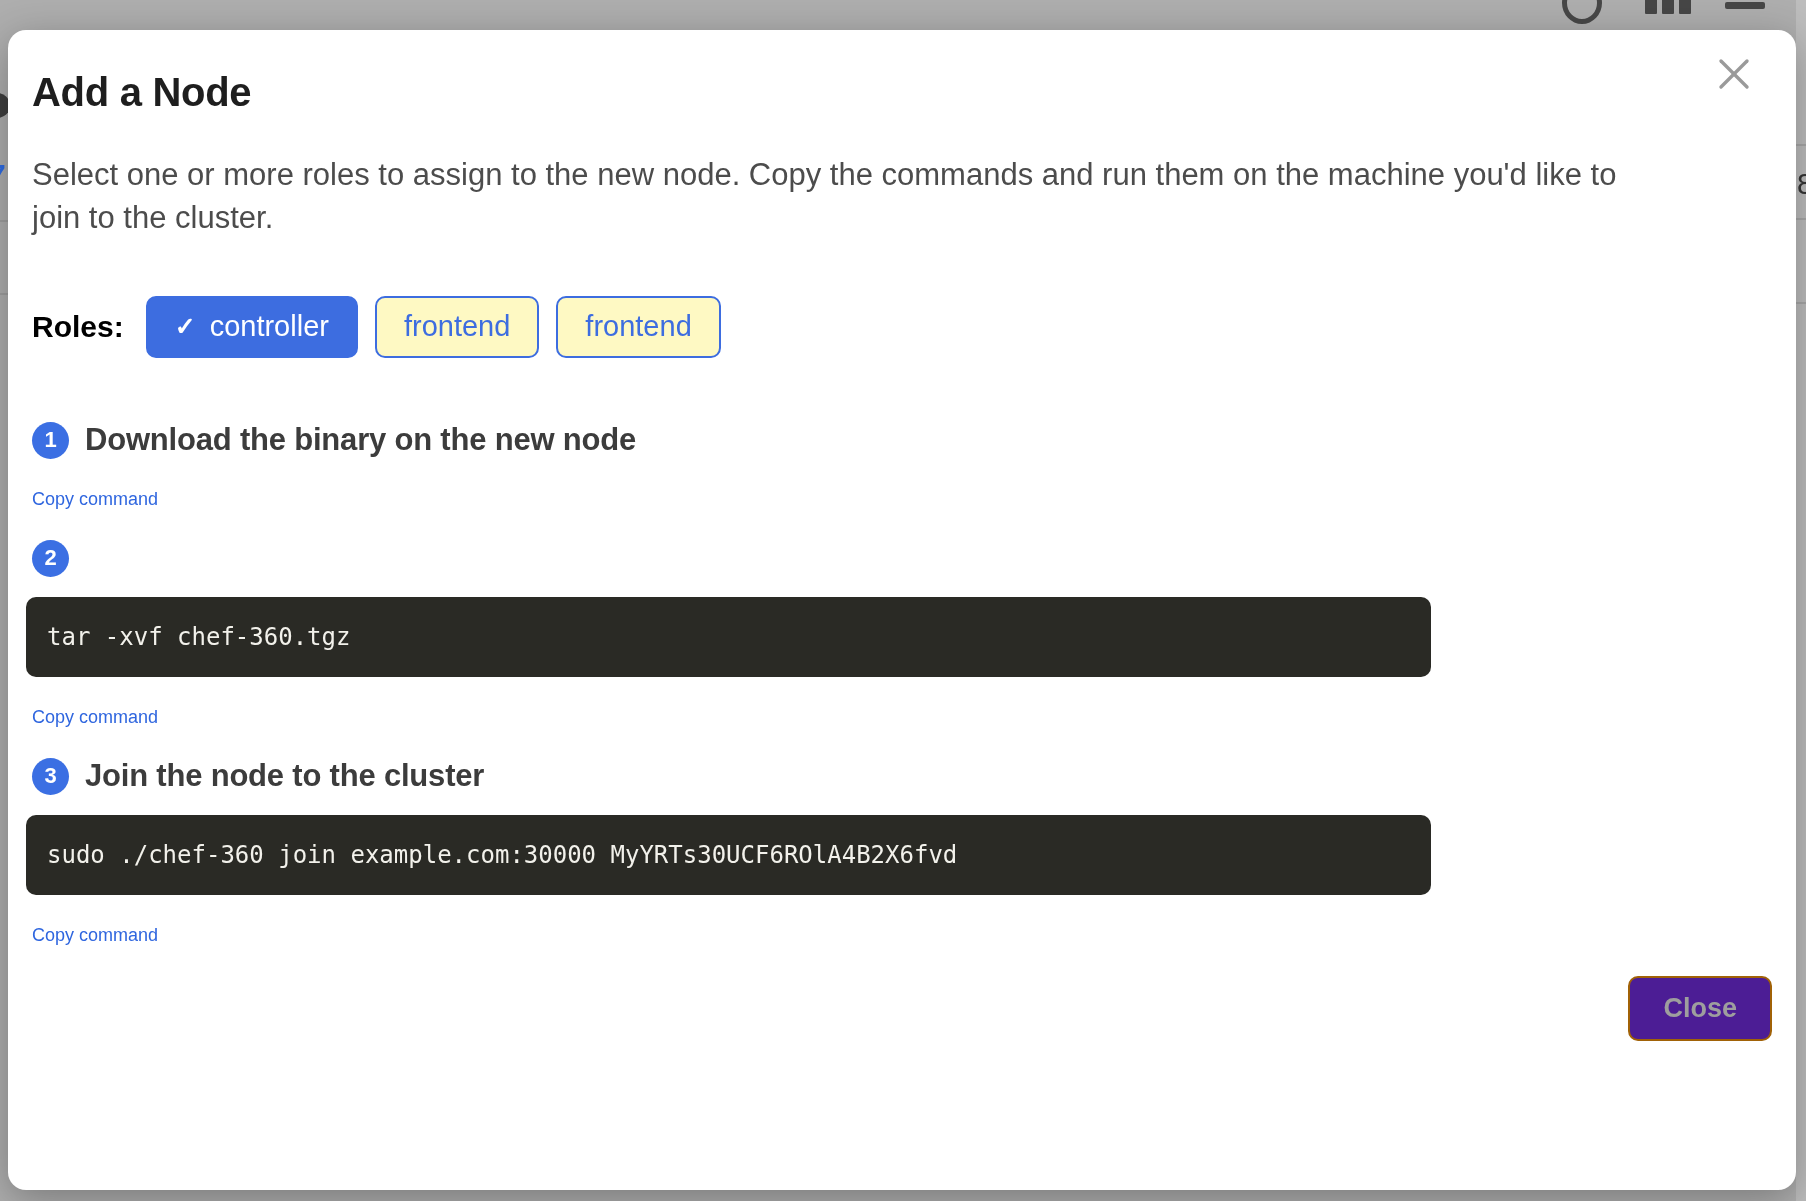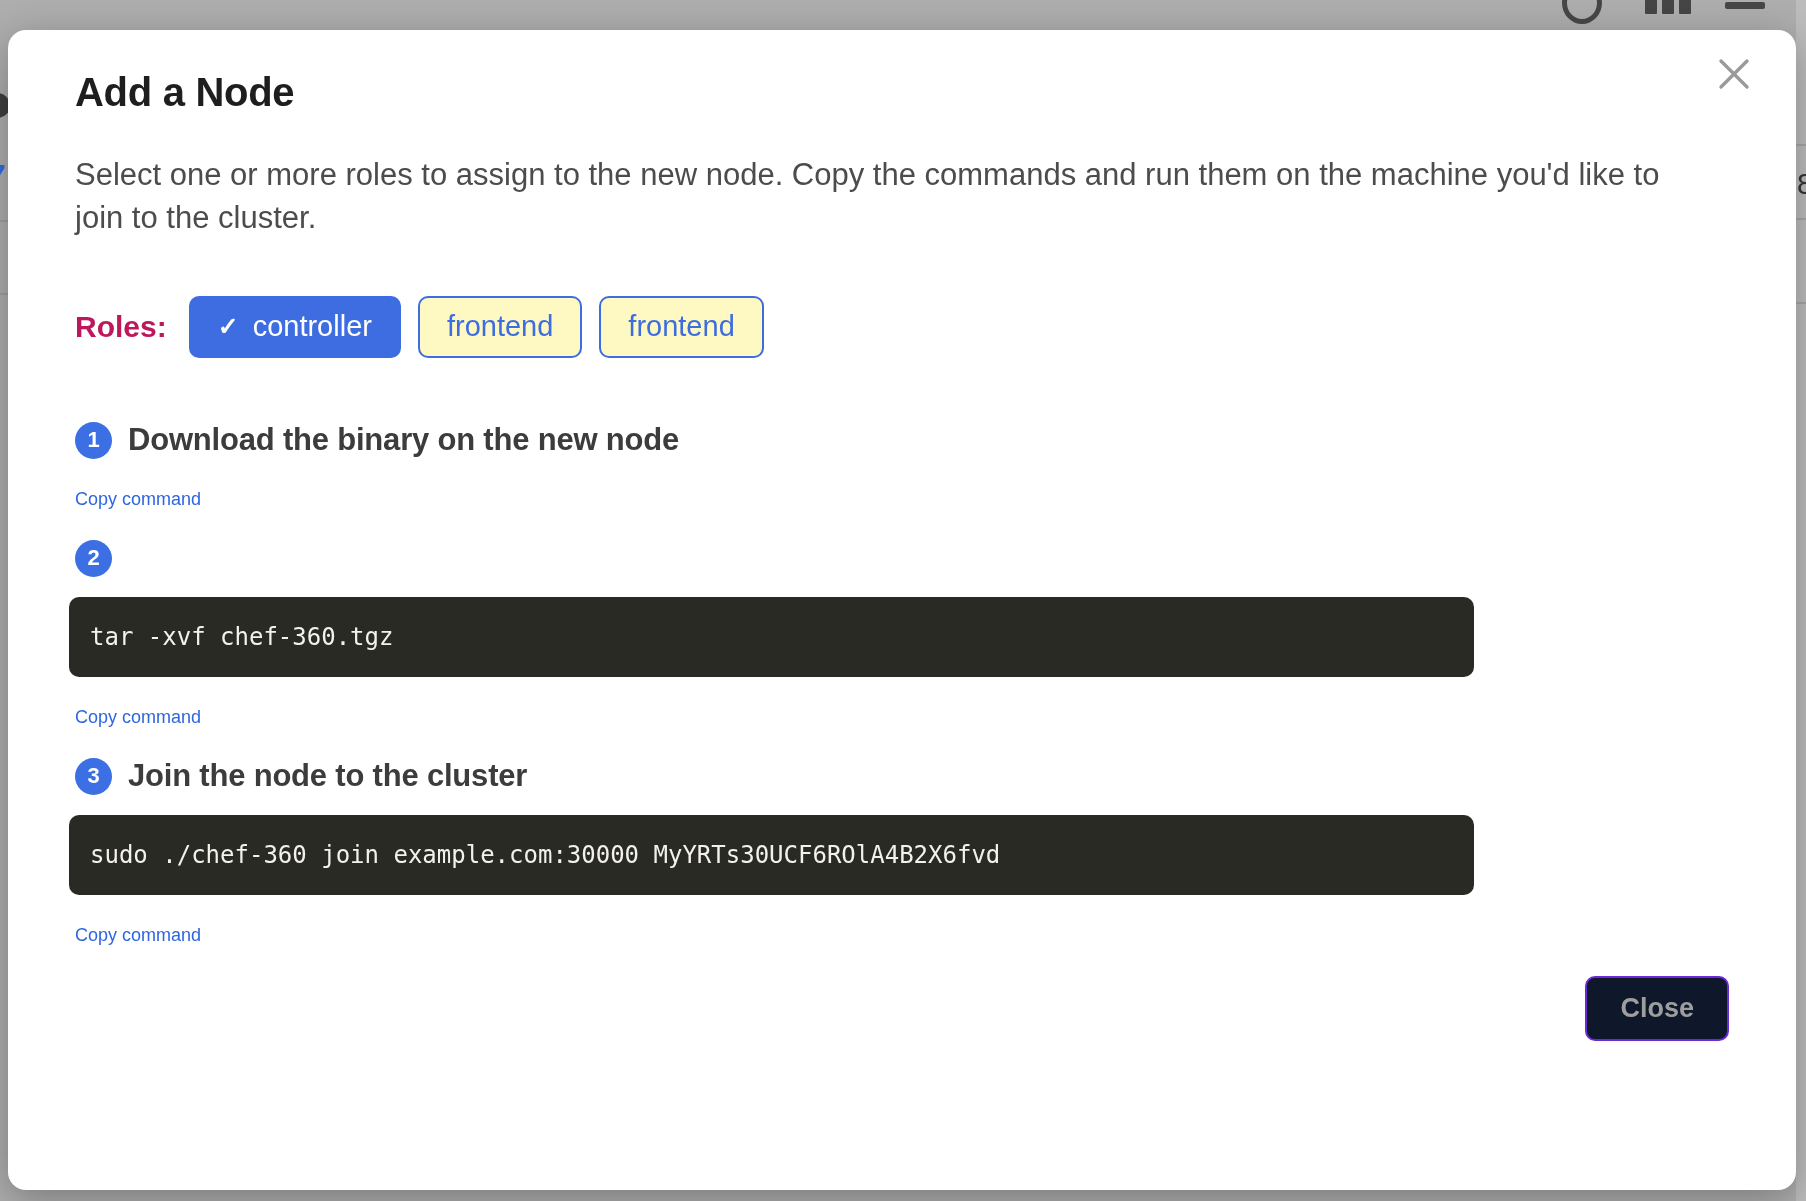--- a/index.html
+++ b/index.html
@@ -55,21 +55,21 @@
 
   
   .modal {
     position: absolute; z-index: 2;
     left: 8px; top: 30px;
     width: 1788px; height: 1160px;
     background: #FFFFFF;
     border-radius: 18px;
     box-shadow: 0 10px 40px rgba(0,0,0,0.30);
     box-sizing: border-box;
-    padding: 0 67px;
+    padding: 0 24px;
   }
 
   .close-x {
     position: absolute; top: 26px; right: 44px;
     width: 36px; height: 36px;
     background: none; border: none; padding: 0; cursor: pointer;
   }
 
   .modal-title {
     margin: 40px 0 0 0;
@@ -83,21 +83,21 @@
     color: #4C4C4C;
     white-space: pre-line;
   }
 
   
   .roles-row {
     margin-top: 56px;
     display: flex; align-items: center;
   }
   .roles-label {
-    font-size: 30px; font-weight: 700; color: #be185d;
+    font-size: 30px; font-weight: 700; color: #000000;
     margin-right: 22px;
   }
   .role-btn {
     display: inline-flex; align-items: center; justify-content: center;
     height: 62px; padding: 0 27px; margin-right: 17px;
     border-radius: 10px; font-size: 29px;
     font-family: "Liberation Sans", sans-serif;
     background: #fef9c3; color: #3D6DE0;
     border: 2px solid #3D6DE0; cursor: pointer; box-sizing: border-box;
   }
@@ -140,22 +140,22 @@
     text-decoration: none; cursor: pointer;
   }
 
   
   .modal-footer {
     display: flex; justify-content: flex-end;
     margin-top: 30px;
   }
   .close-btn {
     height: 65px; padding: 0 33px;
-    background: #0f172a;
-    border: 2px solid #6d28d9; border-radius: 10px;
+    background: #4c1d95;
+    border: 2px solid #a16207; border-radius: 10px;
     font-family: "Liberation Sans", sans-serif;
     font-size: 27px; font-weight: 700; color: #9E9E9E;
     cursor: pointer;
   }
 </style>
 </head>
 <body>
 
 <div class="bg-frag bell-frag"></div>
 <div class="colbar b1"></div>

